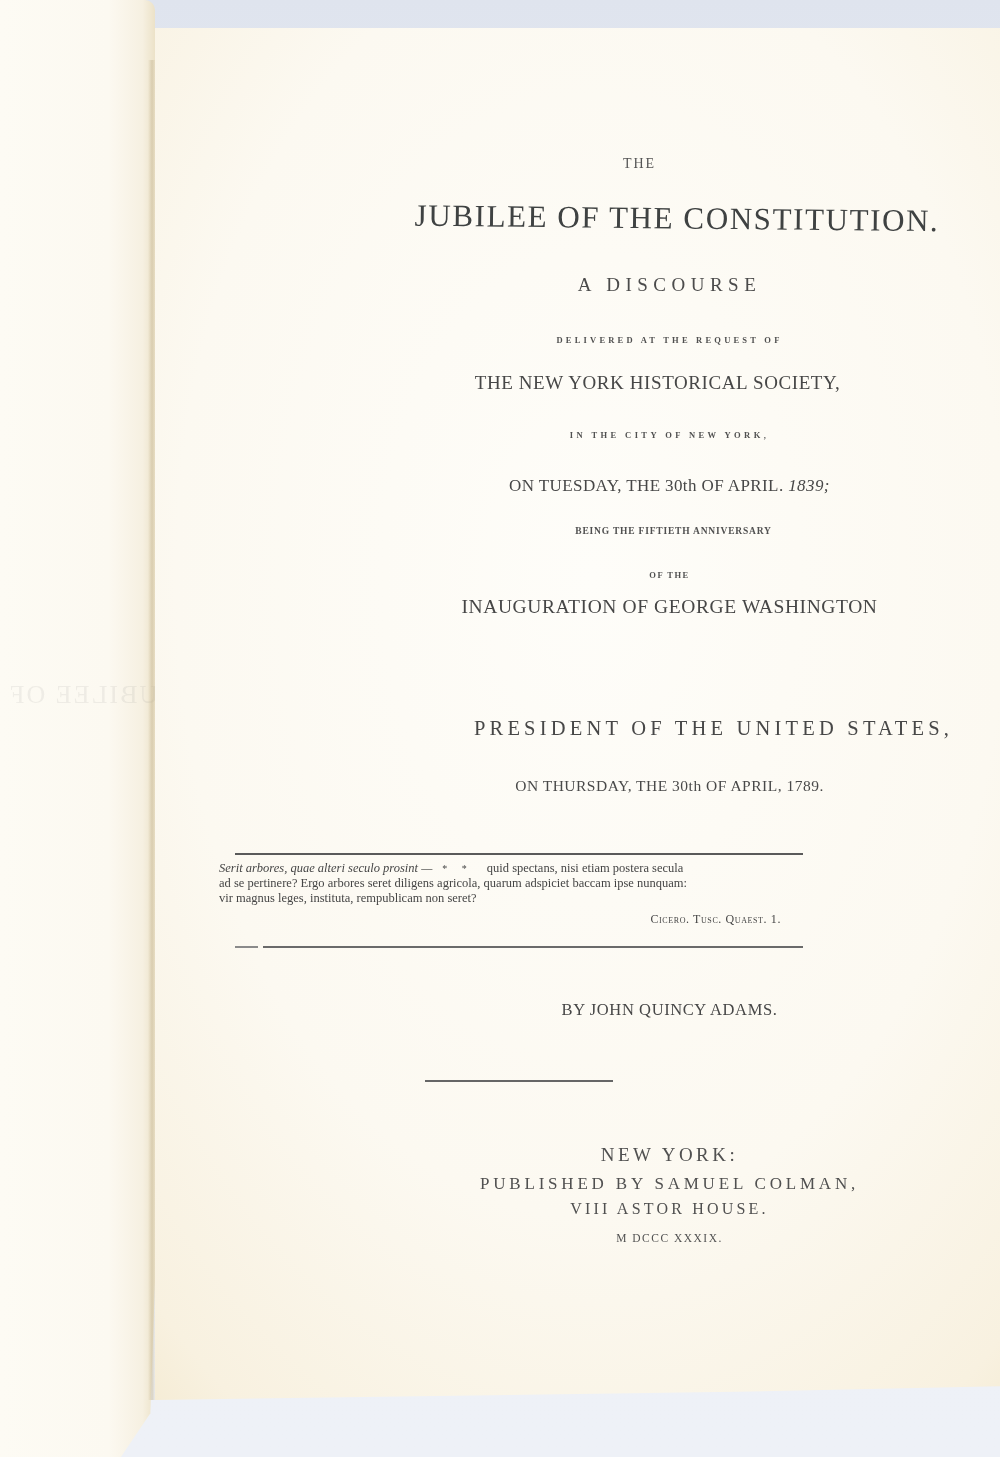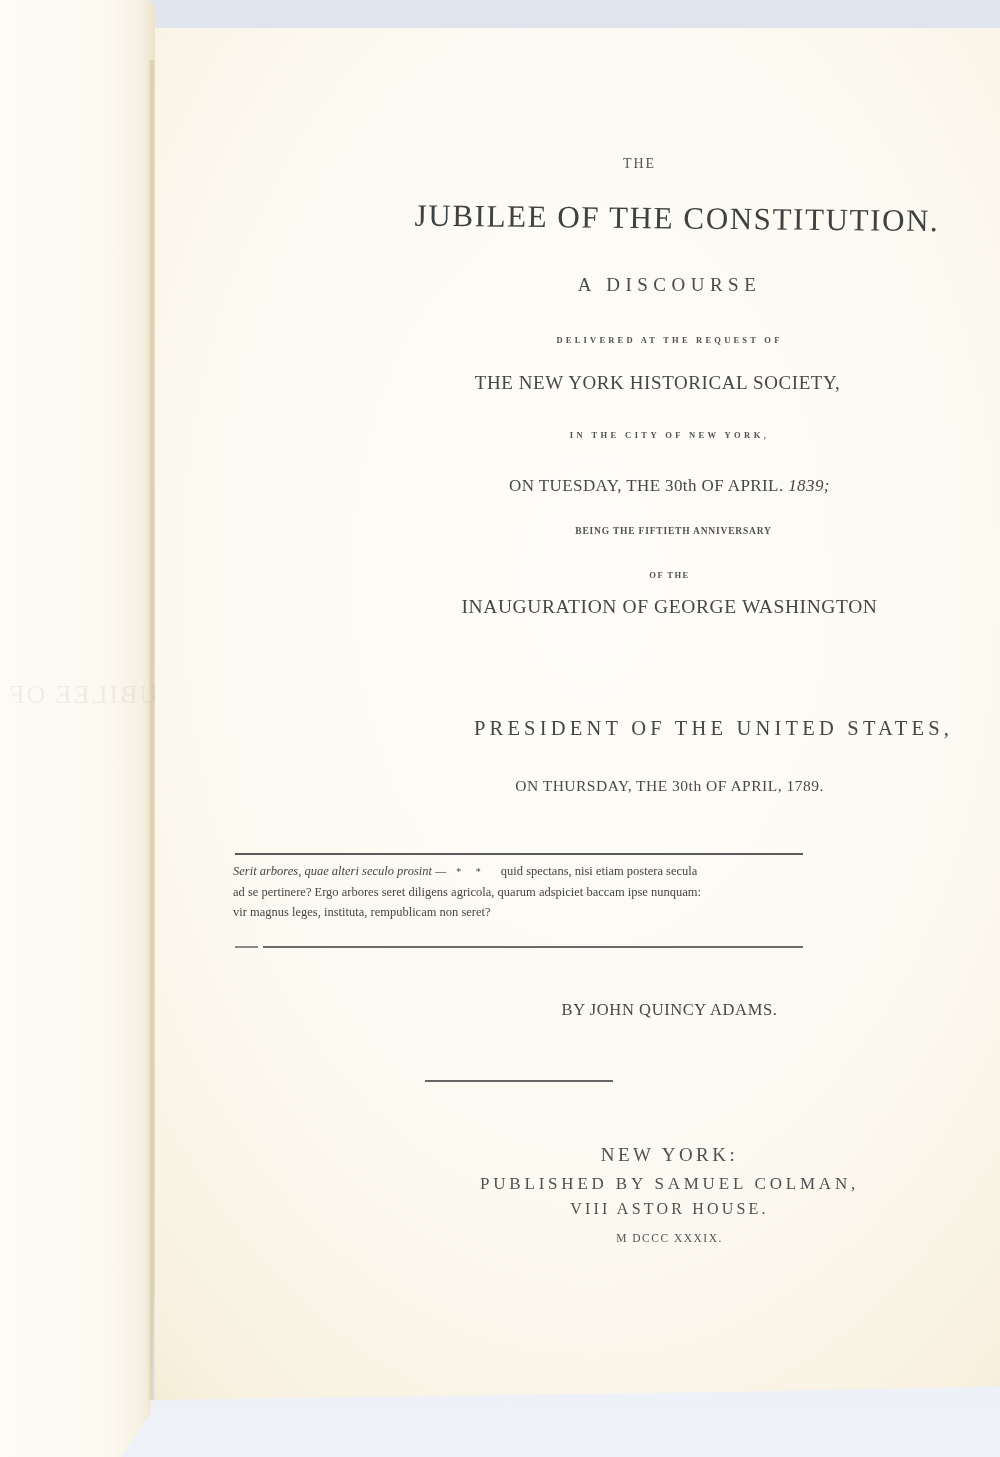--- a/index.html
+++ b/index.html
@@ -186,25 +186,25 @@
     }
     .rule {
       position: absolute;
       height: 1.5px;
       background: #5a5a5a;
     }
     .rule-top { left: 80px; top: 825px; width: 568px; }
     .rule-bot { left: 80px; top: 918px; width: 568px; background: linear-gradient(90deg, #8a8a8a 0 4%, transparent 4% 5%, #6a6a6a 5% 100%); }
     .quote {
       position: absolute;
-      left: 78px;
+      left: 64px;
       top: 833px;
       width: 572px;
       font-size: 12.5px;
-      line-height: 20px;
+      line-height: 15px;
       color: #454545;
       text-align: justify;
     }
     .quote p { margin: 0; }
     .quote .it { font-style: italic; }
     .quote .stars { letter-spacing: 6px; margin: 0 14px 0 10px; font-size: 10px; }
     .quote .cite {
       text-align: right;
       padding-right: 10px;
       font-size: 12px;
@@ -287,20 +287,21 @@
   <div class="ink l-president">PRESIDENT OF THE UNITED STATES,</div>
   <div class="ink l-thursday">ON THURSDAY, THE 30th OF APRIL, 1789.</div>
 
   <div class="rule rule-top"></div>
   <div class="quote">
     <p>
       <span class="it">Serit arbores, quae alteri seculo prosint —</span><span class="stars">* *</span><span>quid spectans, nisi etiam postera secula</span>
     </p>
     <p>ad se pertinere? Ergo arbores seret diligens agricola, quarum adspiciet baccam ipse nunquam:</p>
     <p>vir magnus leges, instituta, rempublicam non seret?</p>
+    <p class="cite sc">Cicero. Tusc. Quaest. 1.</p>
   </div>
   <div class="rule rule-bot"></div>
 
   <div class="ink l-author">BY JOHN QUINCY ADAMS.</div>
   <div class="short-rule"></div>
 
   <div class="ink l-newyork">NEW YORK:</div>
   <div class="ink l-publisher">PUBLISHED BY SAMUEL COLMAN,</div>
   <div class="ink l-address">VIII ASTOR HOUSE.</div>
   <div class="ink l-date">M DCCC XXXIX.</div>

